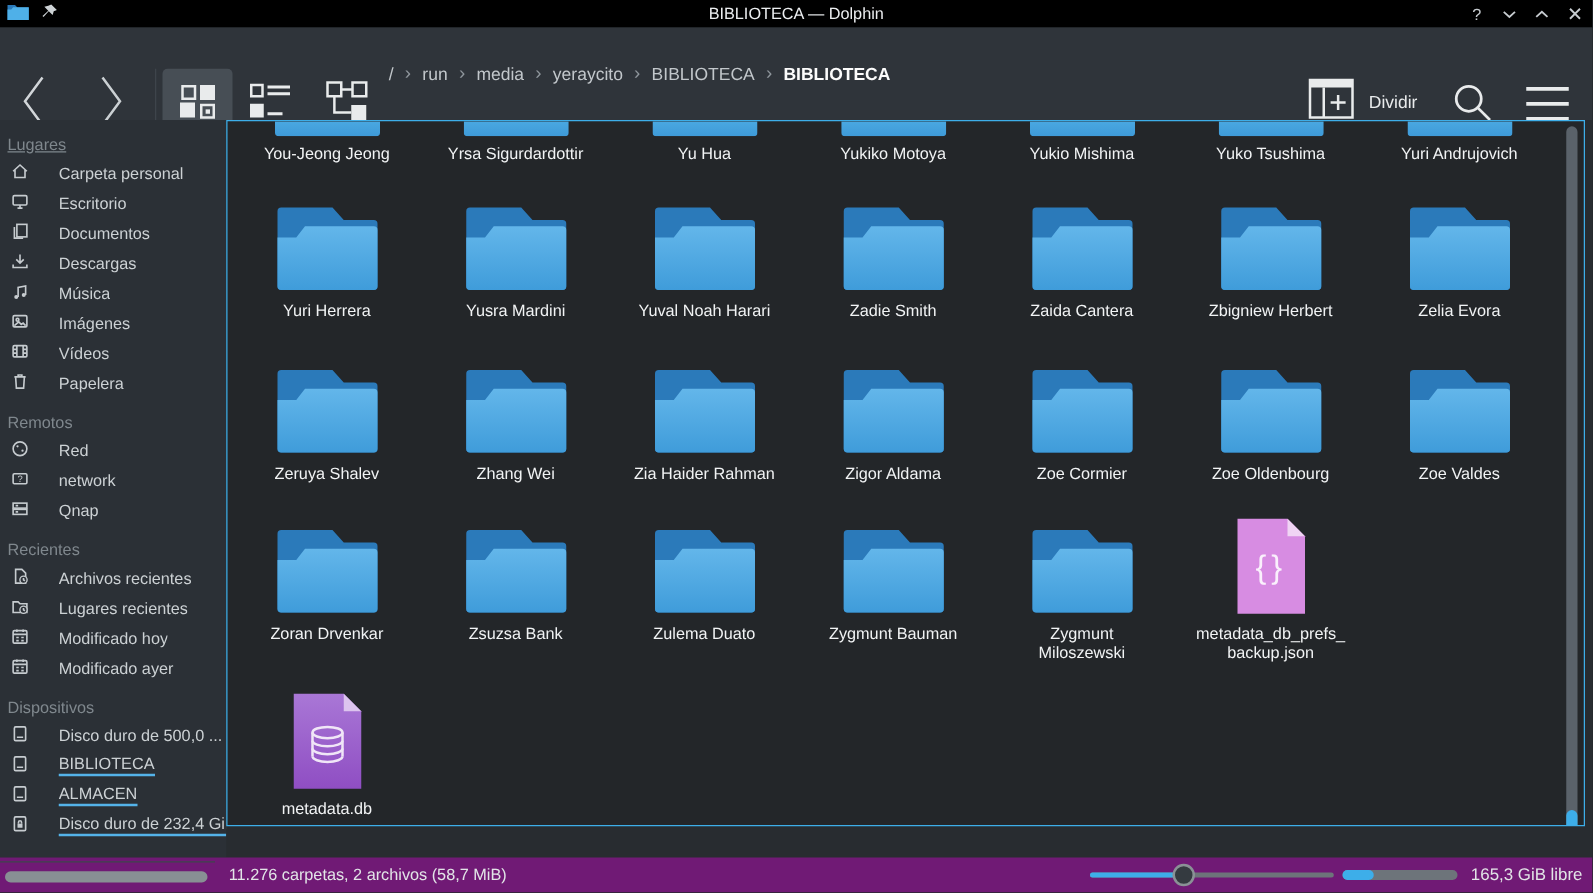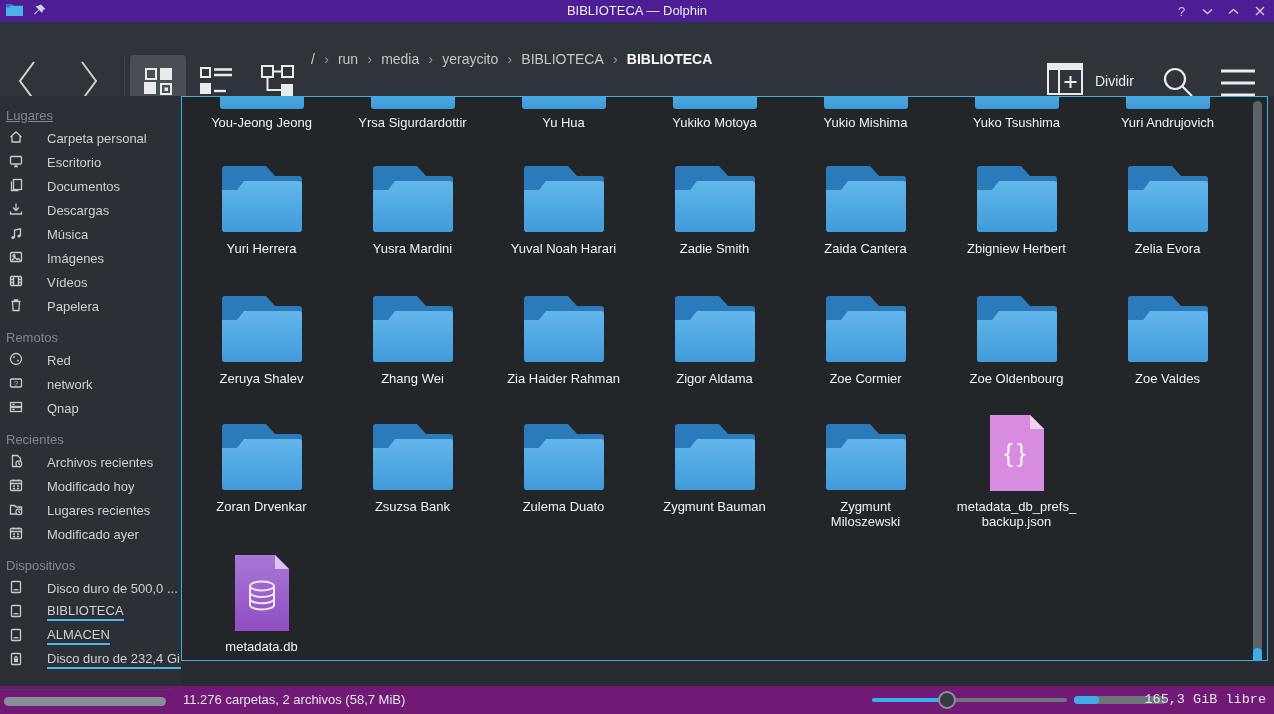--- a/index.html
+++ b/index.html
@@ -1,21 +1,21 @@
 <!DOCTYPE html>
 <html><head>
 <meta charset="utf-8">
 <style>
   html,body{margin:0;padding:0;}
   body{
     width:1274px;height:714px;overflow:hidden;position:relative;
     background:#282c30;font-family:"Liberation Sans",sans-serif;
     -webkit-font-smoothing:antialiased;
   }
-  .titlebar{position:absolute;left:0;top:0;width:1274px;height:22px;background:#4c1d95;}
+  .titlebar{position:absolute;left:0;top:0;width:1274px;height:22px;background:#000000;}
   .tb-left{position:absolute;left:5px;top:2px;display:flex;align-items:center;gap:9px;}
   .tb-title{position:absolute;left:0;top:0;width:100%;height:22px;line-height:22px;
     text-align:center;color:#eceef0;font-size:13px;}
   .tb-controls{position:absolute;right:8px;top:0;height:22px;display:flex;align-items:center;gap:13px;}
   .wc{display:inline-flex;align-items:center;justify-content:center;width:13px;height:16px;
     color:#c6cbcf;font-size:13px;cursor:default;}
 
   .toolbar{position:absolute;left:0;top:22px;width:1274px;height:74px;background:#2f343a;}
   .nav-btn{position:absolute;top:36px;}
   .nav-caret{position:absolute;}
@@ -60,21 +60,21 @@
   .statusbar{position:absolute;left:0;top:686px;width:1274px;height:28px;background:#701a75;}
   .sb-line{position:absolute;left:0;top:3px;width:172px;height:1px;background:#3f454c;}
   .hscroll{position:absolute;left:4px;top:11px;width:162px;height:9px;border-radius:4.5px;background:#888f94;}
   .sb-summary{position:absolute;left:183px;top:0;height:28px;line-height:28px;color:#e2e5e7;font-size:13px;}
   .slider-track{position:absolute;left:872px;top:12px;width:195px;height:4px;border-radius:2px;background:#6d747a;}
   .slider-fill{position:absolute;left:872px;top:12px;width:68px;height:4px;border-radius:2px;background:#3daee9;}
   .slider-handle{position:absolute;left:938px;top:5px;width:18px;height:18px;border-radius:50%;
     background:#343a40;border:2px solid #8a9196;box-sizing:border-box;}
   .cap-track{position:absolute;left:1074px;top:10px;width:92px;height:8px;border-radius:4px;background:#6d747a;}
   .cap-fill{position:absolute;left:1074px;top:10px;width:25px;height:8px;border-radius:4px;background:#3daee9;}
-  .sb-free{position:absolute;right:8px;top:0;height:28px;line-height:28px;color:#e2e5e7;font-size:13.5px;font-family:Liberation Mono, monospace;}
+  .sb-free{position:absolute;right:8px;top:0;height:28px;line-height:28px;color:#e2e5e7;font-size:13.5px;}
 </style>
 </head>
 <body>
 
 <div class="titlebar">
   <div class="tb-left">
     <span><svg width="19" height="15" viewBox="0 0 19 15">
           <path d="M1,2 h6 l2,2 h9 v10 h-17 Z" fill="#2b7aba"></path>
           <path d="M1,5.5 h3 l1.5,-1.8 h12.5 v10.3 h-17 Z" fill="#4fb0e8"></path>
         </svg></span>
@@ -264,32 +264,32 @@
     <div class="side-item">
       <span><svg width="16" height="16" viewBox="0 0 16 16">
           <path fill="none" stroke="#c6cbcf" stroke-width="1.3" d="M4.5,2.5 h5 l3,3 v8 h-8 Z"></path>
           <circle cx="10.8" cy="10.8" r="2.9" fill="#2b3036" stroke="#c6cbcf" stroke-width="1.1"></circle>
           <path fill="none" stroke="#c6cbcf" stroke-width="1.3" d="M10.8,9.3 v1.5 l1.1,0.9"></path>
         </svg></span>
       <span class="side-label">Archivos recientes</span>
     </div>
     <div class="side-item">
       <span><svg width="16" height="16" viewBox="0 0 16 16">
-          <rect fill="none" stroke="#c6cbcf" stroke-width="1.3" x="2.5" y="3.5" width="11" height="10" rx="1"></rect>
-          <path fill="none" stroke="#c6cbcf" stroke-width="1.3" d="M2.5,6.5 h11 M5.5,2.5 v2 M10.5,2.5 v2 M5,9 h2 M9,9 h2 M5,11.5 h2 M9,11.5 h2"></path>
-        </svg></span>
-      <span class="side-label">Modificado hoy</span>
-    </div>
-    <div class="side-item">
-      <span><svg width="16" height="16" viewBox="0 0 16 16">
           <path fill="none" stroke="#c6cbcf" stroke-width="1.3" d="M2.5,4.5 h4 l1.5,1.5 h5.5 v7 h-11 Z"></path>
           <circle cx="10.8" cy="10.8" r="2.9" fill="#2b3036" stroke="#c6cbcf" stroke-width="1.1"></circle>
           <path fill="none" stroke="#c6cbcf" stroke-width="1.3" d="M10.8,9.3 v1.5 l1.1,0.9"></path>
         </svg></span>
       <span class="side-label">Lugares recientes</span>
+    </div>
+    <div class="side-item">
+      <span><svg width="16" height="16" viewBox="0 0 16 16">
+          <rect fill="none" stroke="#c6cbcf" stroke-width="1.3" x="2.5" y="3.5" width="11" height="10" rx="1"></rect>
+          <path fill="none" stroke="#c6cbcf" stroke-width="1.3" d="M2.5,6.5 h11 M5.5,2.5 v2 M10.5,2.5 v2 M5,9 h2 M9,9 h2 M5,11.5 h2 M9,11.5 h2"></path>
+        </svg></span>
+      <span class="side-label">Modificado hoy</span>
     </div>
     <div class="side-item">
       <span><svg width="16" height="16" viewBox="0 0 16 16">
           <rect fill="none" stroke="#c6cbcf" stroke-width="1.3" x="2.5" y="3.5" width="11" height="10" rx="1"></rect>
           <path fill="none" stroke="#c6cbcf" stroke-width="1.3" d="M2.5,6.5 h11 M5.5,2.5 v2 M10.5,2.5 v2 M5,9 h2 M9,9 h2 M5,11.5 h2 M9,11.5 h2"></path>
         </svg></span>
       <span class="side-label">Modificado ayer</span>
     </div>
     <div class="side-header">Dispositivos</div>
     <div class="side-item">

